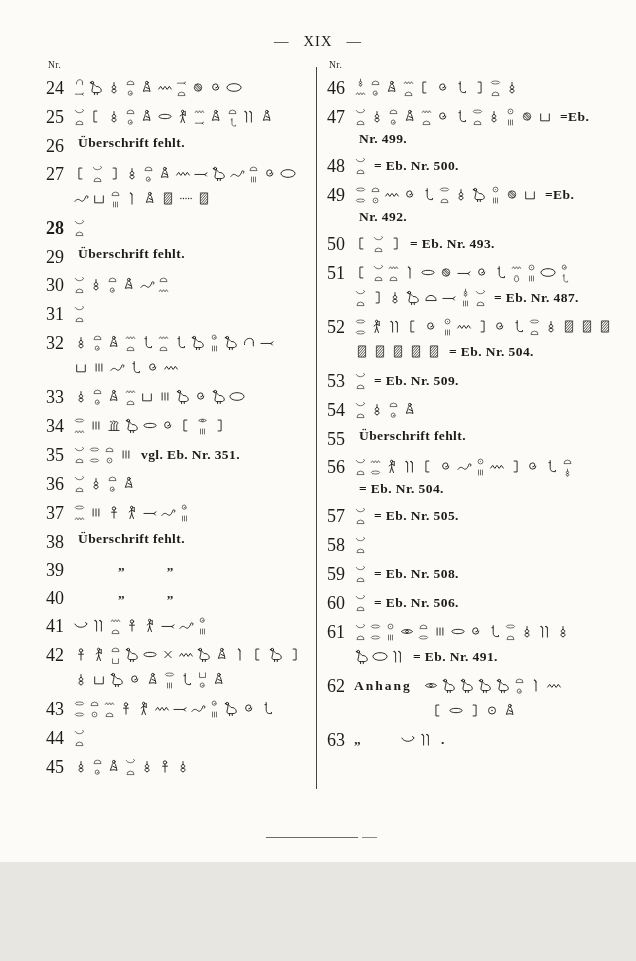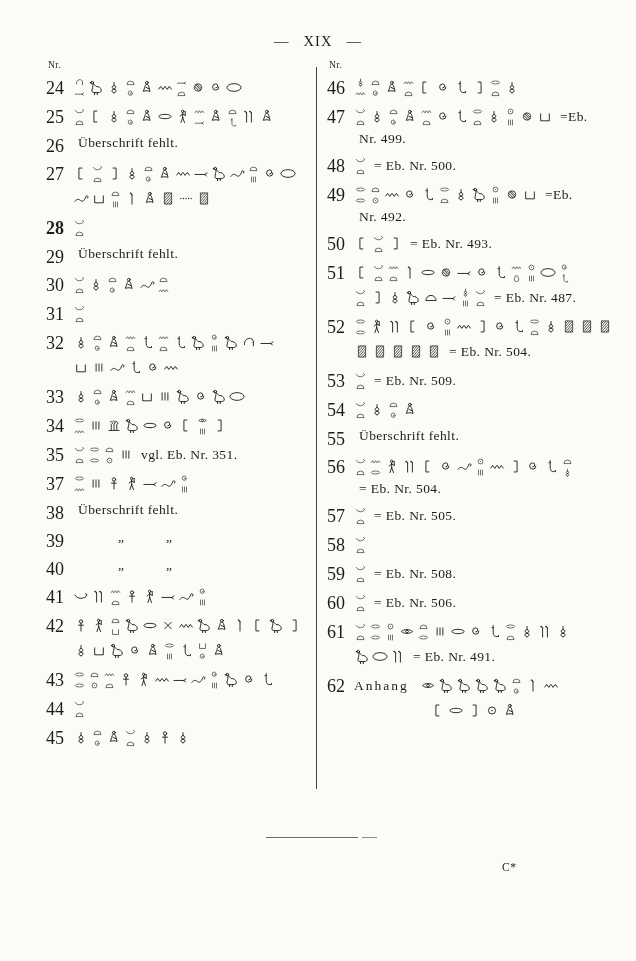--- a/index.html
+++ b/index.html
@@ -1,35 +1,35 @@
 <!DOCTYPE html>
 <html><head>
 <meta charset="utf-8">
 <style>
   html,body{margin:0;padding:0;background:#e8e6e1;}
   .sheet{
-    position:relative;width:636px;height:961px;margin:0 auto;
+    position:relative;width:636px;height:862px;margin:0 auto;
     background:#fcfbf8;color:#1c1c1c;
     font-family:"Liberation Serif","DejaVu Serif",serif;
     overflow:hidden;
   }
   .pg-header{
     position:absolute;top:33px;left:0;width:100%;
     text-align:center;font-size:14.5px;letter-spacing:1px;
   }
   .pg-header .dash{margin:0 14px;color:#2a2a2a;}
   .col{position:absolute;top:60px;}
   .col-left{left:46px;width:268px;}
   .col-right{left:327px;width:300px;}
   .col-head{font-size:9.5px;letter-spacing:.5px;margin:0 0 5px 2px;}
   .vdivider{position:absolute;left:316px;top:67px;width:1px;height:722px;background:#454545;}
   .entry{display:flex;margin-bottom:4px;}
   .nr{width:27px;flex:none;font-size:18px;padding-top:3px;}
   .content{flex:1;min-width:0;}
-  .line{display:flex;align-items:center;flex-wrap:wrap;column-gap:2px;min-height:25px;}
+  .line{display:flex;align-items:center;flex-wrap:wrap;column-gap:2px;min-height:25px;font-weight:bold;}
   .line.textonly{min-height:20px;}
   .line.ind1{padding-left:40px;min-height:17px;}
   .line.ind2{padding-left:76px;}
   .gtext,.pre{font-size:13.5px;white-space:pre;letter-spacing:.4px;}
   .gtext{margin-left:5px;}
   .pre{margin-right:9px;letter-spacing:2px;}
   .hg{width:16px;height:17px;flex:none;}
   .hg.sm{width:13px;height:11px;}
   .stack{display:inline-flex;flex-direction:column;align-items:center;justify-content:center;flex:none;}
   .footer-rule1{position:absolute;left:266px;top:837px;width:92px;height:1px;background:#6b6b6b;}
@@ -710,20 +710,49 @@
                 </svg>
               </span>
               <svg viewBox="0 0 20 20" class="hg">
                 <use href="#g-strokes" xlink:href="#g-strokes"></use>
               </svg>
               <span class="gtext">vgl. Eb. Nr. 351.</span>
             </div>
           </div>
         </div>
         <div class="entry">
+          <span class="nr" style="display: block;">36</span>
+          <div class="content">
+            <div class="line">
+              <span class="stack">
+                <svg viewBox="0 0 20 20" class="hg sm">
+                  <use href="#g-bowl" xlink:href="#g-bowl"></use>
+                </svg>
+                <svg viewBox="0 0 20 20" class="hg sm">
+                  <use href="#g-halfc" xlink:href="#g-halfc"></use>
+                </svg>
+              </span>
+              <svg viewBox="0 0 20 20" class="hg">
+                <use href="#g-loop" xlink:href="#g-loop"></use>
+              </svg>
+              <span class="stack">
+                <svg viewBox="0 0 20 20" class="hg sm">
+                  <use href="#g-halfc" xlink:href="#g-halfc"></use>
+                </svg>
+                <svg viewBox="0 0 20 20" class="hg sm">
+                  <use href="#g-coil" xlink:href="#g-coil"></use>
+                </svg>
+              </span>
+              <svg viewBox="0 0 20 20" class="hg">
+                <use href="#g-seated" xlink:href="#g-seated"></use>
+              </svg>
+            </div>
+          </div>
+        </div>
+        <div class="entry">
           <span class="nr" style="display: block;">37</span>
           <div class="content">
             <div class="line">
               <span class="stack">
                 <svg viewBox="0 0 20 20" class="hg sm">
                   <use href="#g-oval" xlink:href="#g-oval"></use>
                 </svg>
                 <svg viewBox="0 0 20 20" class="hg sm">
                   <use href="#g-water" xlink:href="#g-water"></use>
                 </svg>
@@ -1772,20 +1801,35 @@
               </svg>
               <svg viewBox="0 0 20 20" class="hg">
                 <use href="#g-brr" xlink:href="#g-brr"></use>
               </svg>
               <svg viewBox="0 0 20 20" class="hg">
                 <use href="#g-circle" xlink:href="#g-circle"></use>
               </svg>
               <svg viewBox="0 0 20 20" class="hg">
                 <use href="#g-seated" xlink:href="#g-seated"></use>
               </svg>
+            </div>
+          </div>
+        </div>
+        <div class="entry">
+          <span class="nr" style="display: block;">63</span>
+          <div class="content">
+            <div class="line">
+              <span class="pre">„   </span>
+              <svg viewBox="0 0 20 20" class="hg">
+                <use href="#g-bowl" xlink:href="#g-bowl"></use>
+              </svg>
+              <svg viewBox="0 0 20 20" class="hg">
+                <use href="#g-reeds" xlink:href="#g-reeds"></use>
+              </svg>
+              <span class="gtext">.</span>
             </div>
           </div>
         </div>
       </div>
   </div>
 
   <div class="footer-rule1"></div>
   <div class="footer-rule2"></div>
   <div class="footer-mark">C*</div>
 </div>

